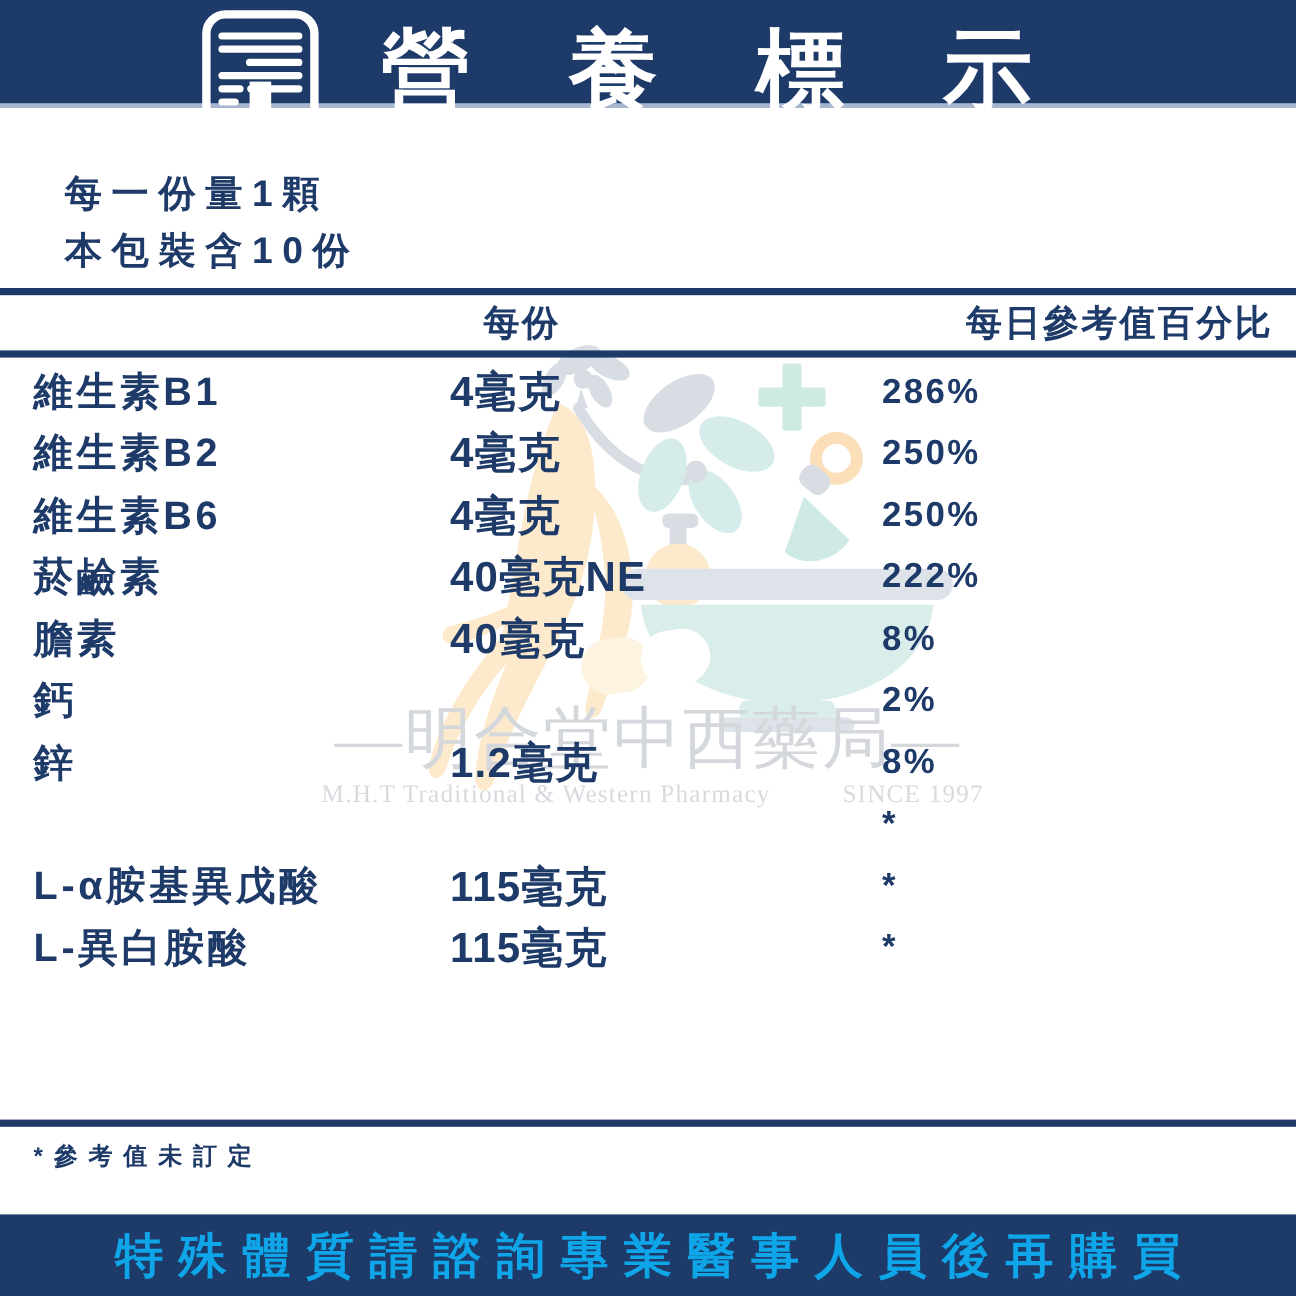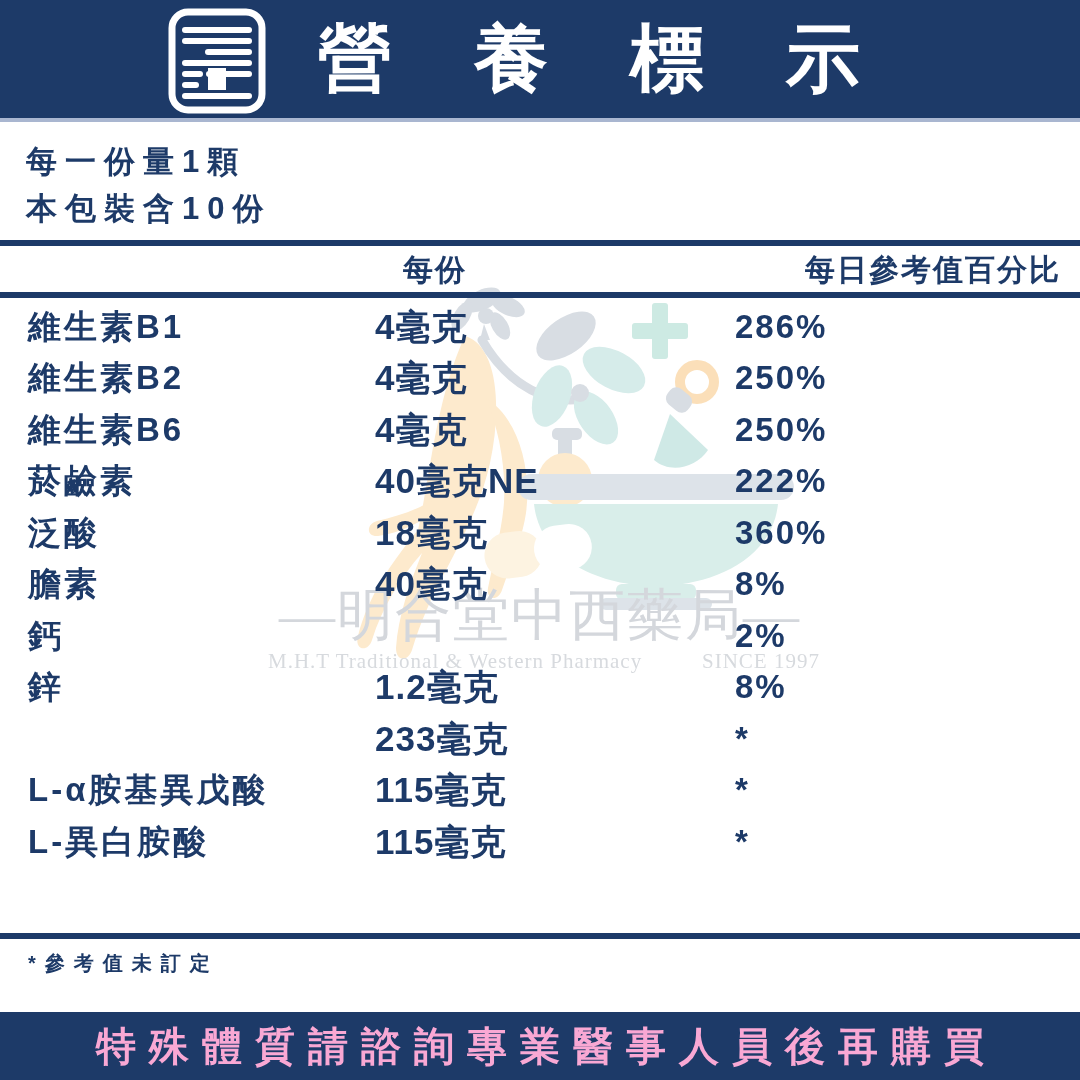--- a/index.html
+++ b/index.html
@@ -5,68 +5,68 @@
   * { margin:0; padding:0; box-sizing:border-box; }
   html,body { background:#ffffff; }
   .page {
     position:relative; width:1080px; height:1080px; background:#ffffff;
     overflow:hidden; font-family:"Liberation Sans","DejaVu Sans",sans-serif;
     font-weight:bold; color:#1d3a68;
   }
 
   
   .header-bar {
-    position:absolute; top:0; left:0; width:1080px; height:122px;
+    position:absolute; top:0; left:0; width:1080px; height:90px;
     background:#1d3a68; border-bottom:4px solid #a9b6d0; z-index:2;text-align:right;
   }
   .doc-icon { position:absolute; left:168px; top:8px; width:98px; height:106px; }
   .page-title {
     position:absolute; left:318px; top:22px; color:#ffffff;
     font-size:74px; letter-spacing:82px; white-space:nowrap; line-height:1;
   }
 
   
   .serving-info { position:absolute; left:26px; top:138px; z-index:2; }
   .serving-info div {
-    font-size:31px; letter-spacing:8px; line-height:47px; white-space:nowrap;
+    font-size:31px; letter-spacing:8px; line-height:47px; white-space:nowrap;margin-left:28px;
   }
 
   
   .rule { position:absolute; left:0; width:1080px; height:6px; background:#1d3a68; z-index:2; }
   .rule-top    { top:240px; }
   .rule-mid    { top:292px; }
   .rule-bottom { top:933px; }
 
   
   .thead { position:absolute; top:248px; left:0; width:1068px; height:44px; z-index:2;margin-left:28px; }
   .thead span { position:absolute; top:50%; transform:translateY(-50%);
     font-size:30px; letter-spacing:2px; white-space:nowrap; }
   .col-per { left:375px; }
   .col-dv  { left:777px; }
 
   .tbody { position:absolute; top:301px; left:0; width:971px; z-index:2; }
   .tr { position:relative; height:51.5px; }
   .td { position:absolute; top:50%; transform:translateY(-50%); white-space:nowrap; }
   .td.name   { left:28px;  font-size:33px; letter-spacing:3px; }
   .td.amount { left:375px; font-size:35px; letter-spacing:1px;text-align:right; }
-  .td.dv     { left:735px; font-size:33px; letter-spacing:2px; }
+  .td.dv     { left:735px; font-size:29px; letter-spacing:2px; }
 
   
   .footnote {
     position:absolute; left:28px; top:950px; font-size:20px; letter-spacing:9px;
     z-index:2; white-space:nowrap;
   }
 
   
   .bottom-bar {
     position:absolute; left:0; top:1012px; width:1080px; height:68px;
     background:#1d3a68; display:flex; align-items:center; justify-content:center; z-index:2;
   }
   .bottom-bar span {
-    color:#f9a8d4; font-size:40px; letter-spacing:13px; text-indent:13px;
+    color:#0ea5e9; font-size:40px; letter-spacing:13px; text-indent:13px;
     white-space:nowrap;
   }
 
   
   .watermark { position:absolute; left:250px; top:278px; width:580px; height:410px; z-index:1; }
   .wm-zh {
     font-family:"Liberation Serif","DejaVu Serif",serif; font-weight:normal;
     font-size:56px; fill:#d4d7dc; letter-spacing:2px;
   }
   .wm-en, .wm-since {
@@ -188,40 +188,34 @@
       <span class="td name">維生素B6</span>
       <span class="td amount">4毫克</span>
       <span class="td dv">250%</span>
     </div>
     <div class="tr">
       <span class="td name">菸鹼素</span>
       <span class="td amount">40毫克NE</span>
       <span class="td dv">222%</span>
     </div>
     <div class="tr">
-      <span class="td name">泛酸</span>
-      <span class="td amount">18毫克</span>
-      <span class="td dv">360%</span>
-    </div>
-    <div class="tr">
       <span class="td name">膽素</span>
       <span class="td amount">40毫克</span>
       <span class="td dv">8%</span>
     </div>
     <div class="tr">
       <span class="td name">鈣</span>
       <span class="td dv">2%</span>
     </div>
     <div class="tr">
       <span class="td name">鋅</span>
       <span class="td amount">1.2毫克</span>
       <span class="td dv">8%</span>
     </div>
     <div class="tr">
-      <span class="td amount">233毫克</span>
       <span class="td dv">*</span>
     </div>
     <div class="tr">
       <span class="td name">L-α胺基異戊酸</span>
       <span class="td amount">115毫克</span>
       <span class="td dv">*</span>
     </div>
     <div class="tr">
       <span class="td name">L-異白胺酸</span>
       <span class="td amount">115毫克</span>

